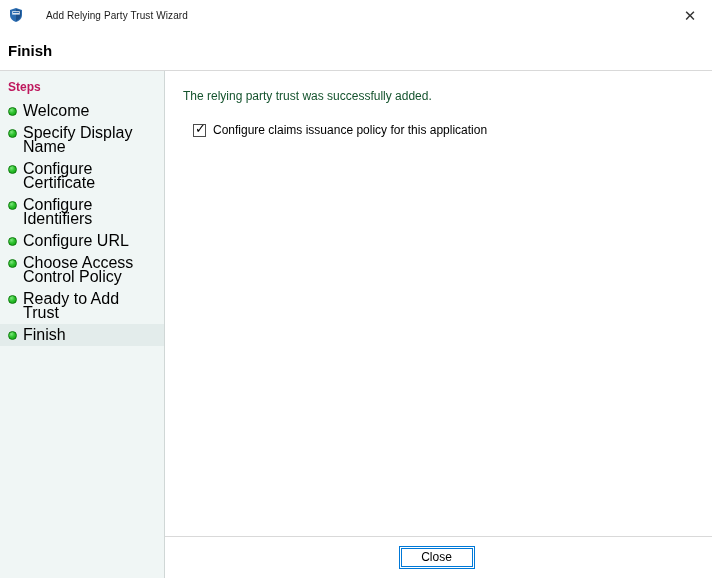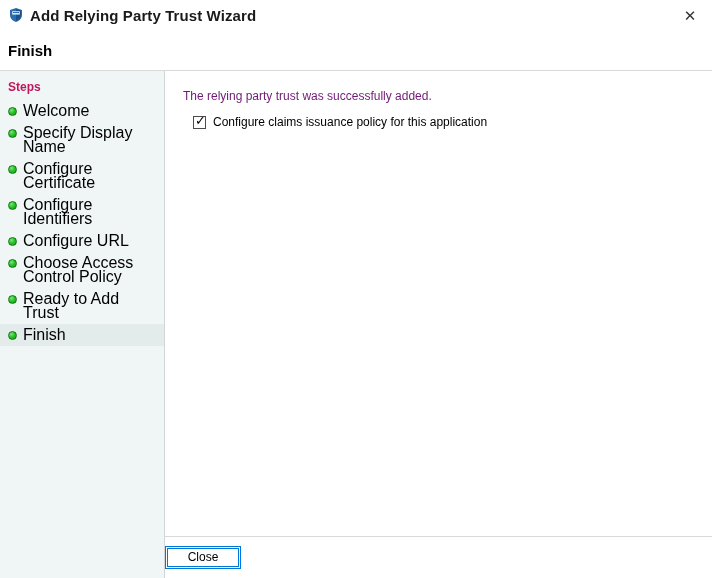--- a/index.html
+++ b/index.html
@@ -35,25 +35,26 @@
     box-sizing: border-box;
   }
   .title-icon {
     width: 16px;
     height: 16px;
     margin-right: 6px;
     flex: 0 0 16px;
     position: relative;
   }
   .title-text {
-    font-size: 15px;
-    font-weight: bold;
+    font-size: 10px;
+    font-weight: normal;
     color: #1a1a1a;
     white-space: nowrap;
     letter-spacing: 0.1px;
+    margin-left: 16px;
   }
   .titlebar-spacer { flex: 1 1 auto; }
   .close-button {
     width: 44px;
     height: 30px;
     flex: 0 0 44px;
     display: flex;
     align-items: center;
     justify-content: center;
     color: #333333;
@@ -135,22 +136,22 @@
     background: #ffffff;
   }
   .content-area {
     flex: 1 1 auto;
     padding: 18px 16px 10px 18px;
     box-sizing: border-box;
     min-height: 0;
   }
   .content-message {
     font-size: 12px;
-    color: #701a75;
-    margin: 0 0 12px 0;
+    color: #14532d;
+    margin: 0 0 20px 0;
   }
   .checkbox-row {
     display: flex;
     align-items: center;
     padding-left: 10px;
   }
   .checkbox {
     flex: 0 0 13px;
     width: 13px;
     height: 13px;
@@ -174,21 +175,21 @@
     color: #000000;
     user-select: none;
   }
   
   .footer {
     flex: 0 0 42px;
     height: 42px;
     border-top: 1px solid #d9d9d9;
     display: flex;
     align-items: center;
-    justify-content: flex-start;
+    justify-content: center;
     padding-right: 4px;
     box-sizing: border-box;
     background: #ffffff;
   }
   .btn {
     min-width: 76px;
     height: 23px;
     line-height: 21px;
     text-align: center;
     font-size: 12px;

